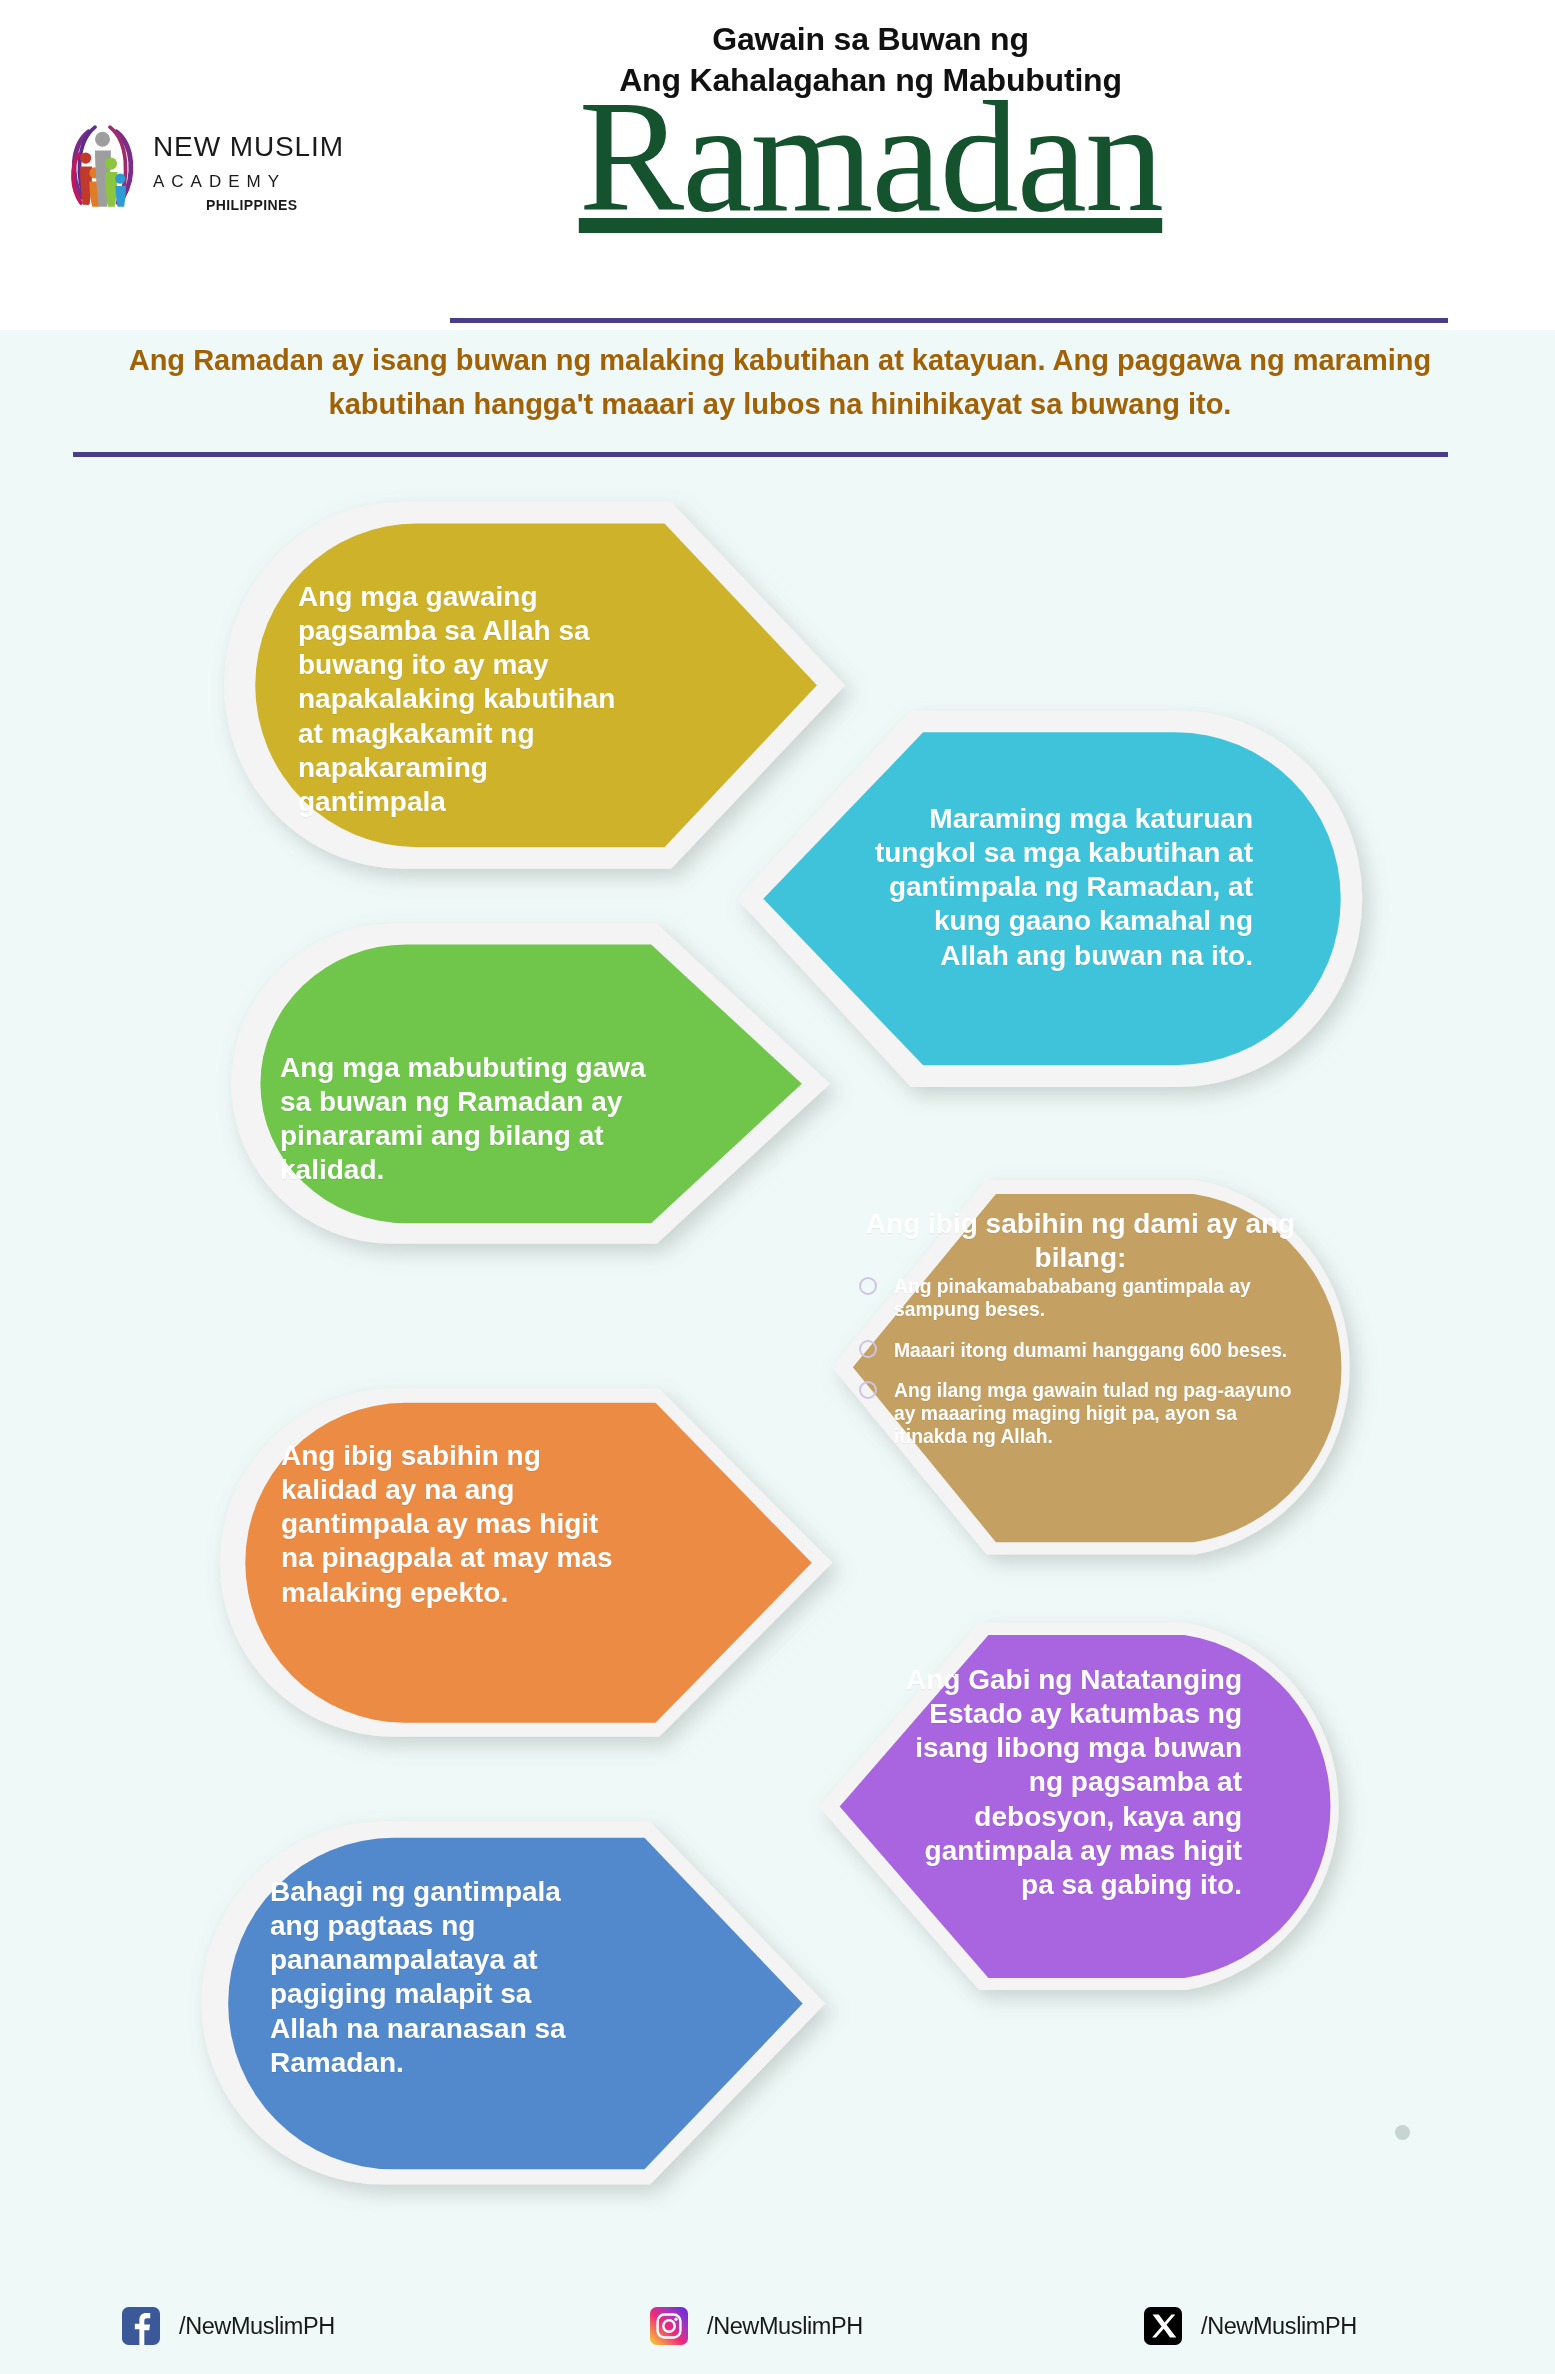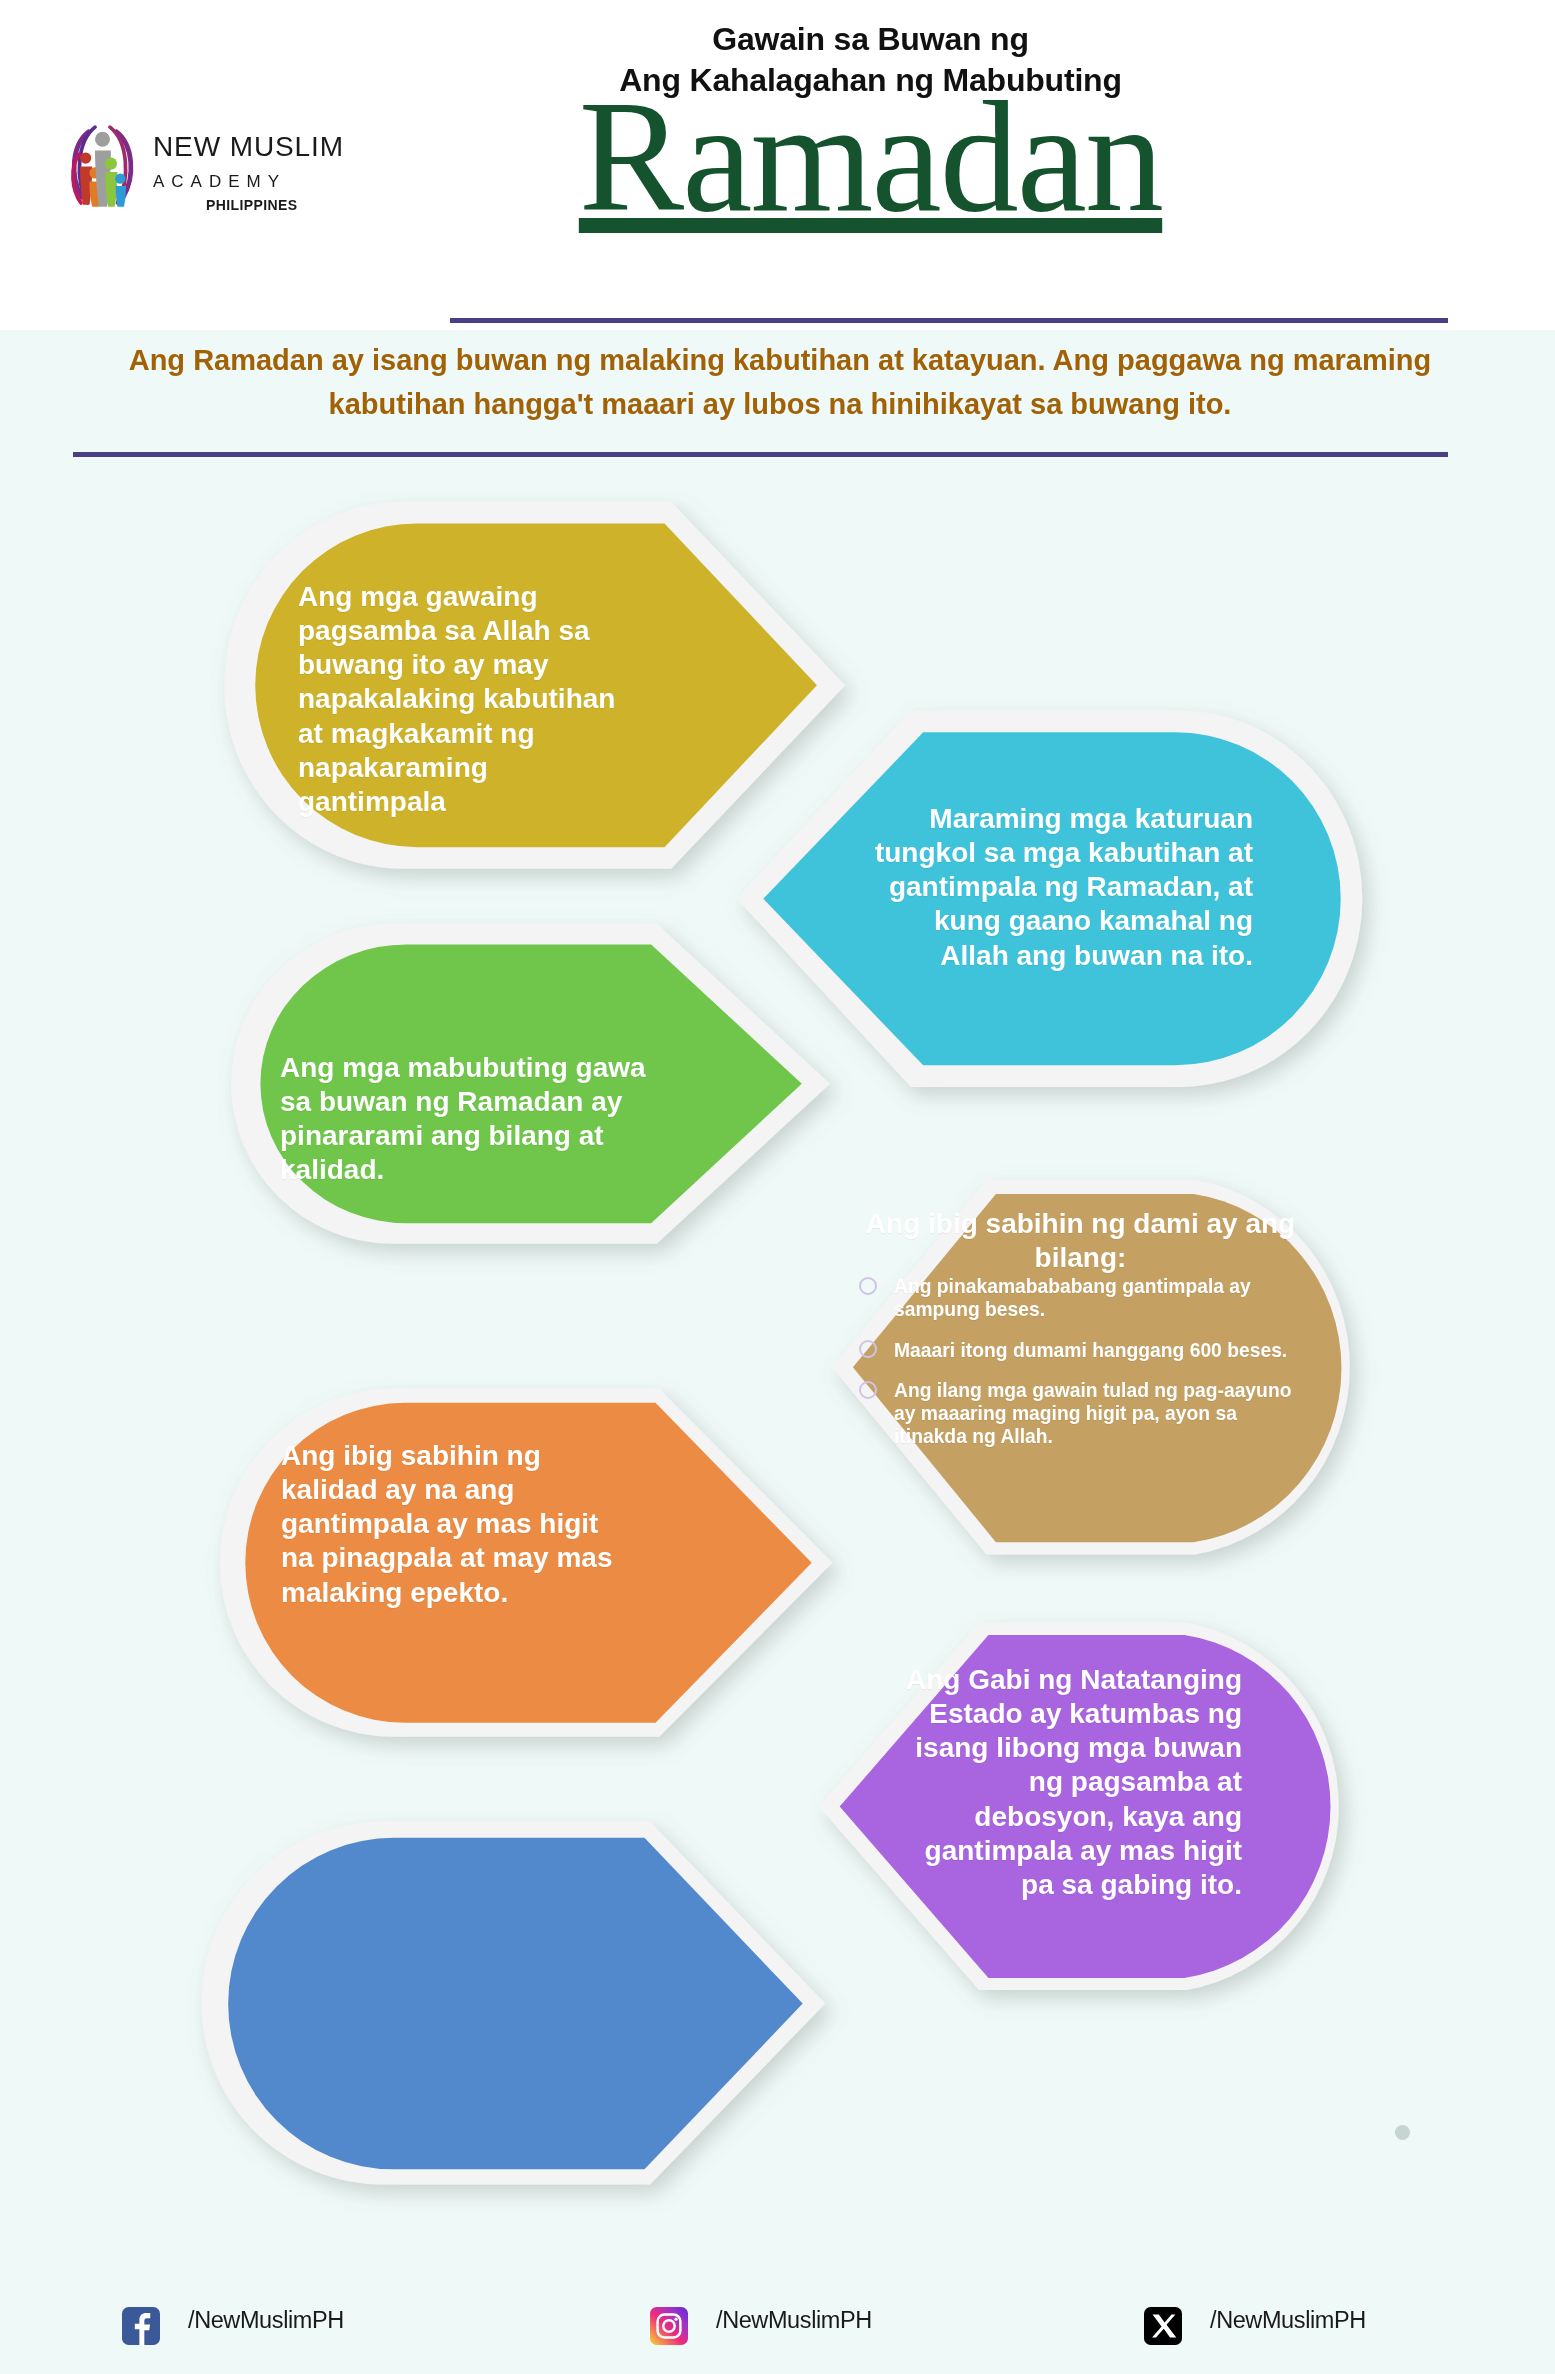--- a/index.html
+++ b/index.html
@@ -71,21 +71,21 @@
     position:relative; padding-left:35px; margin-bottom:17px;
     font-size:19.3px; font-weight:bold; line-height:1.2; text-align:left;
   }
   .bullets li .dot {
     position:absolute; left:0; top:1.9px; width:18px; height:18px;
     border:2.8px solid #cfc4e3; border-radius:50%;
   }
 
   
   .footer { position:absolute; left:0; top:2260px; width:1556px; height:115px; }
-  .social { position:absolute; display:flex; gap:28px; }
+  .social { position:absolute; display:flex; align-items:center; gap:19px; }
   .social .handle { font-size:23.5px; color:#1a1a1a; letter-spacing:-0.4px; }
   .ic { width:38px; height:38px; flex:0 0 38px; border-radius:6.6px; position:relative; }
   .ic-fb { background:#3b5998; }
   .ic-ig { background:linear-gradient(45deg,#f9ce34 2%,#ee2a7b 45%,#a134c4 72%,#6228d7 100%); }
   .ic-x  { background:#000000; }
 
   .stray-dot {
     position:absolute; left:1395px; top:2125px; width:15px; height:15px;
     border-radius:50%; background:#c6d5d2;
   }
@@ -245,20 +245,21 @@
     <defs>
       <filter id="sh7" x="-25%" y="-25%" width="160%" height="160%">
         <feDropShadow dx="7" dy="9" stdDeviation="11" flood-color="#6d7a78" flood-opacity="0.30"></feDropShadow>
       </filter>
     </defs>
     <g filter="url(#sh7)">
       <path d="M178,5 L462,5 L648,198 L462,390 L178,390 A192,192 0 0 1 178,5 Z" fill="#f4f4f4"></path>
     </g>
     <path d="M190,22 L456,22 L624,198 L456,374 L190,374 A176,176 0 0 1 190,22 Z" fill="#5289cc"></path>
   </svg>
+  <div class="txt left" style="left:55px; top:58px; width:330px; font-size:28px;">Bahagi ng gantimpala ang pagtaas ng pananampalataya at pagiging malapit sa Allah na naranasan sa Ramadan.</div>
 </div>
 
 <div class="stray-dot"></div>
 
 <div class="footer">
 
   <div class="social" style="left:122px; top:47px;">
     <span class="ic ic-fb">
       <svg width="38" height="38" viewBox="0 0 40 40">
         <path d="M23.5 40V24.5h5.2l0.8-6h-6v-3.8c0-1.7 0.5-2.9 3-2.9h3.2V6.4C29.1 6.3 27.4 6.2 25.4 6.2c-4.2 0-7.1 2.6-7.1 7.3v4h-4.8v6h4.8V40z" fill="#ffffff"></path>

